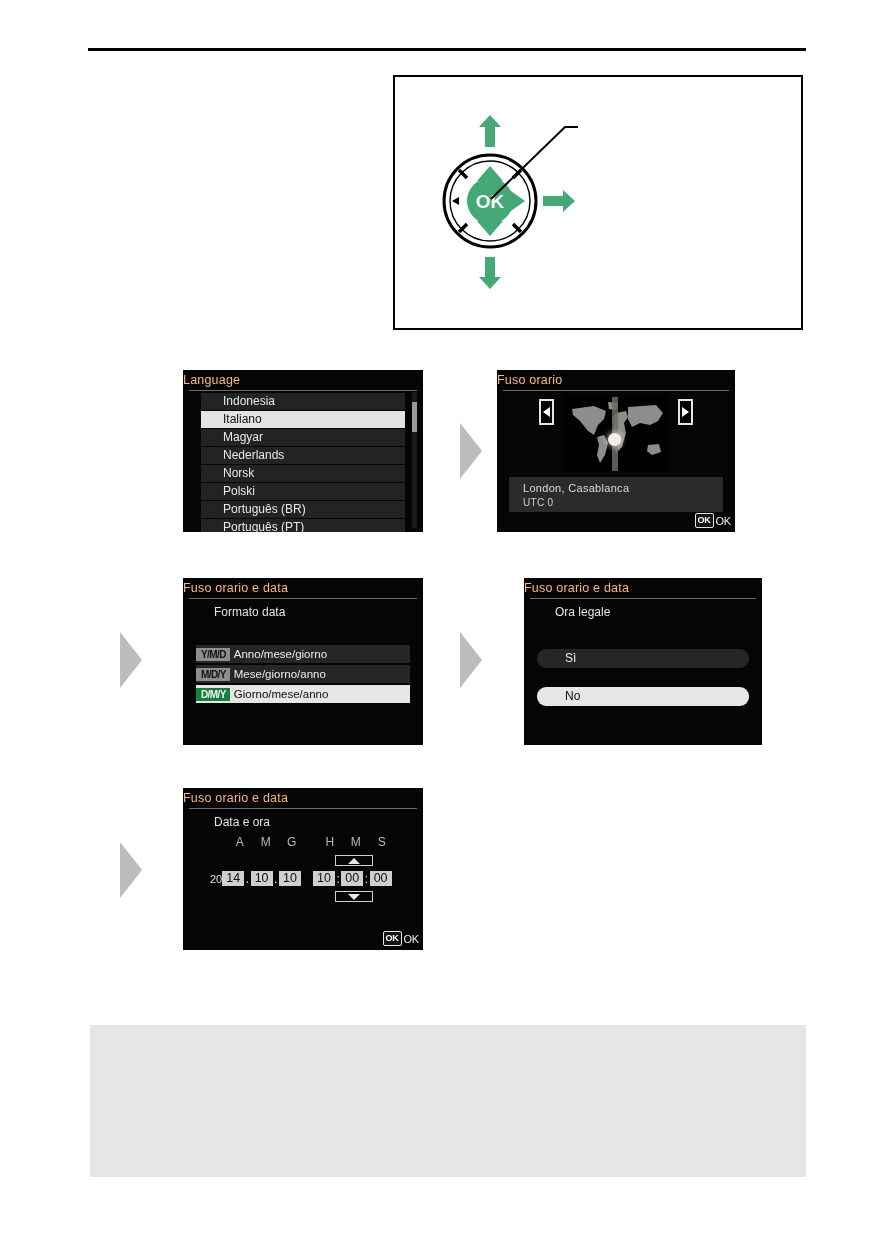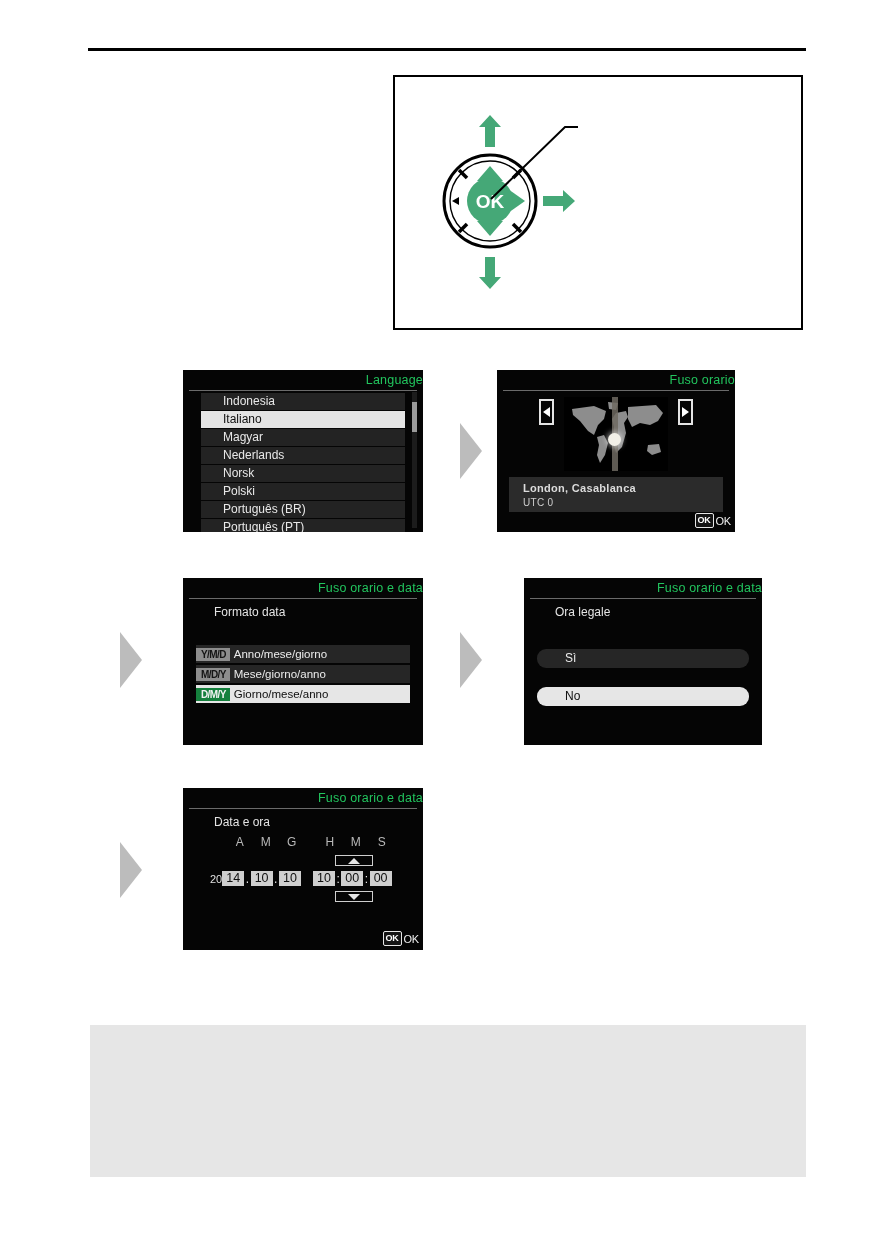--- a/index.html
+++ b/index.html
@@ -39,22 +39,22 @@
   .diagram-svg { display: block; }
 
   
   .screen {
     position: absolute;
     background: #050505;
     box-sizing: border-box;
     overflow: hidden;
   }
   .scr-title {
-    text-align: right;
-    color: #22c55e;
+    text-align: left;
+    color: #fdba74;
     font-size: 12.5px;
     letter-spacing: .2px;
     padding-top: 3px;
     padding-bottom: 3px;
     font-family: "Liberation Sans", sans-serif;
   }
   .title-rule {
     height: 1px;
     background: #6b6b6b;
     margin: 0 6px 0 6px;
@@ -139,21 +139,21 @@
   }
   .tz-arrow.left { left: 42px; }
   .tz-arrow.right { right: 42px; }
   .tri-l { width: 0; height: 0; border-top: 5px solid transparent; border-bottom: 5px solid transparent; border-right: 7px solid #ffffff; }
   .tri-r { width: 0; height: 0; border-top: 5px solid transparent; border-bottom: 5px solid transparent; border-left: 7px solid #ffffff; }
   .tz-info {
     margin: 6px 12px 0 12px;
     background: #2b2b2b;
     padding: 4px 0 3px 0;
   }
-  .tz-city { color: #dcdcdc; font-size: 11px; padding: 1px 0 0 14px; letter-spacing: .3px; font-weight: bold; }
+  .tz-city { color: #dcdcdc; font-size: 11px; padding: 1px 0 0 14px; letter-spacing: .3px; }
   .tz-utc  { color: #cfcfcf; font-size: 10px; padding: 3px 0 1px 14px; letter-spacing: .3px; }
 
   
   .ok-badge {
     position: absolute;
     display: flex;
     align-items: center;
     gap: 0px;
   }
   .ok-key {

